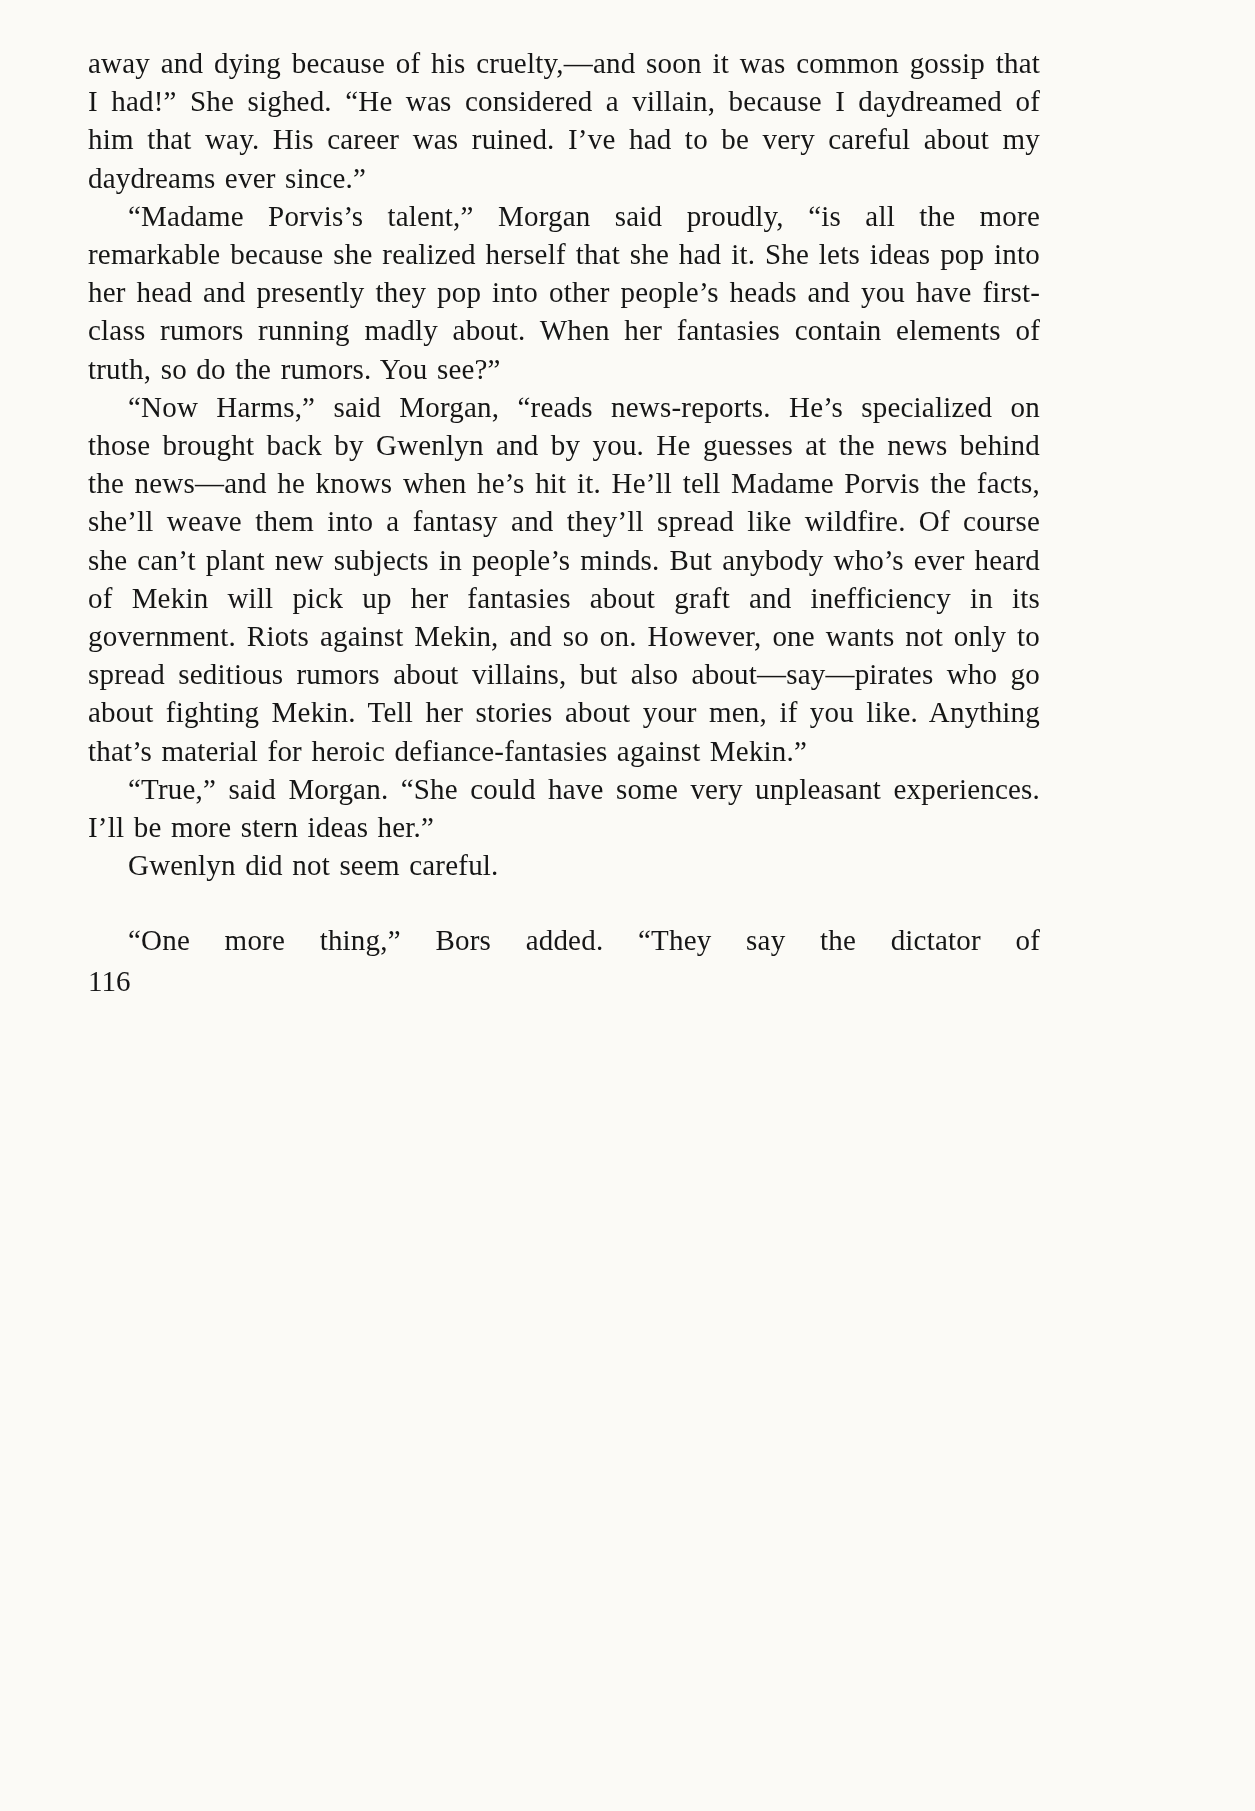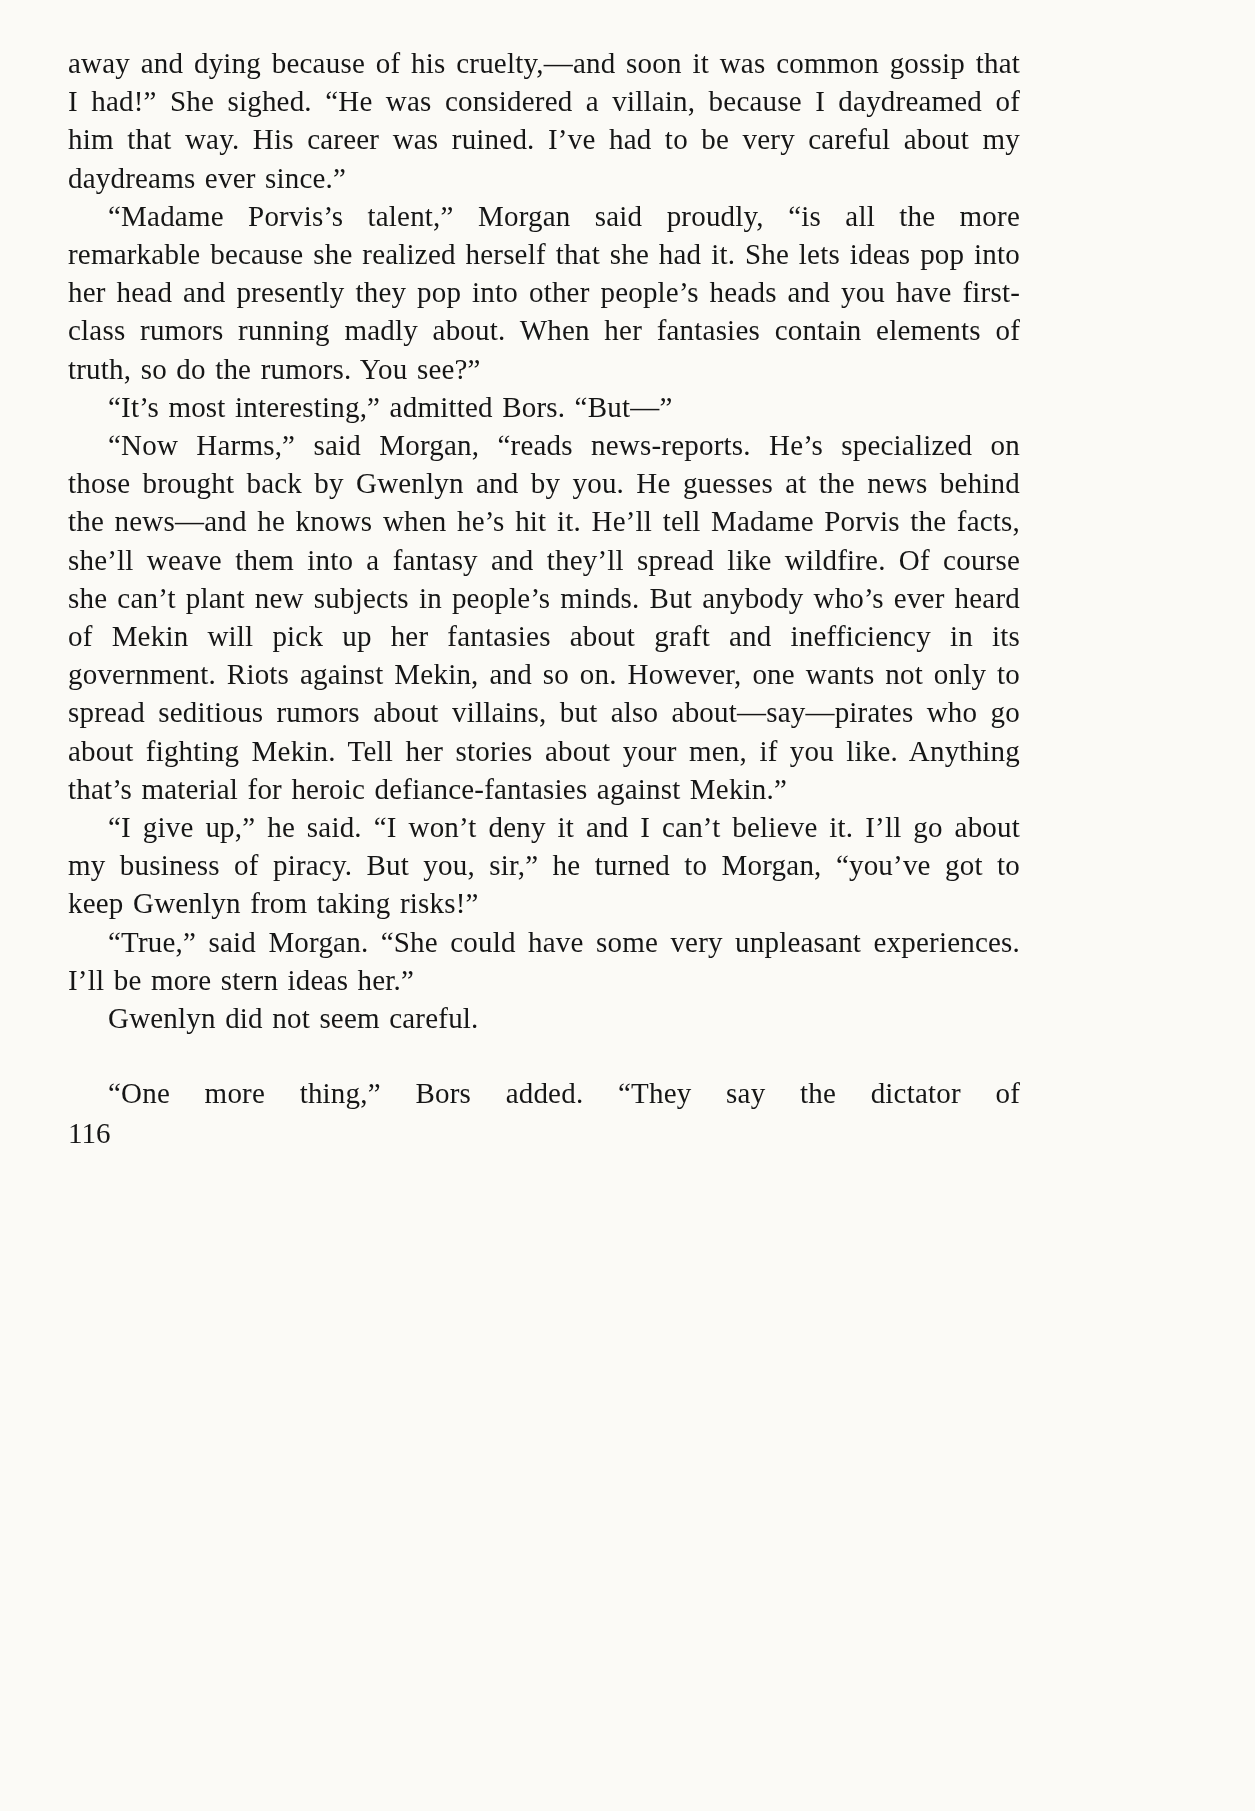--- a/index.html
+++ b/index.html
@@ -15,21 +15,21 @@
     width: 1255px;
     height: 1811px;
     margin: 0 auto;
     background: #fbfaf6;
     color: #161616;
     overflow: hidden;
   }
   .text-block {
     position: absolute;
     top: 44px;
-    left: 68px;
+    left: 88px;
     width: 952px;
   }
   .para {
     margin: 0;
     font-size: 29px;
     line-height: 38.2px;
     text-align: justify;
     letter-spacing: 0.2px;
     word-spacing: 2px;
   }
@@ -47,21 +47,19 @@
     text-align: left;
   }
 </style>
 </head>
 <body>
 
 <div class="scan-page">
   <div class="text-block">
     <p class="para">away and dying because of his cruelty,—and soon it was common gossip that I had!” She sighed. “He was considered a villain, because I daydreamed of him that way. His career was ruined. I’ve had to be very careful about my daydreams ever since.”</p>
     <p class="para indent">“Madame Porvis’s talent,” Morgan said proudly, “is all the more remarkable because she realized herself that she had it. She lets ideas pop into her head and presently they pop into other people’s heads and you have first-class rumors running madly about. When her fantasies contain elements of truth, so do the rumors. You see?”</p>
-    <p class="para indent">“It’s most interesting,” admitted Bors. “But—”</p>
     <p class="para indent">“Now Harms,” said Morgan, “reads news-reports. He’s specialized on those brought back by Gwenlyn and by you. He guesses at the news behind the news—and he knows when he’s hit it. He’ll tell Madame Porvis the facts, she’ll weave them into a fantasy and they’ll spread like wildfire. Of course she can’t plant new subjects in people’s minds. But anybody who’s ever heard of Mekin will pick up her fantasies about graft and inefficiency in its government. Riots against Mekin, and so on. However, one wants not only to spread seditious rumors about villains, but also about—say—pirates who go about fighting Mekin. Tell her stories about your men, if you like. Anything that’s material for heroic defiance-fantasies against Mekin.”</p>
-    <p class="para indent">“I give up,” he said. “I won’t deny it and I can’t believe it. I’ll go about my business of piracy. But you, sir,” he turned to Morgan, “you’ve got to keep Gwenlyn from taking risks!”</p>
     <p class="para indent">“True,” said Morgan. “She could have some very unpleasant experiences. I’ll be more stern ideas her.”</p>
     <p class="para indent">Gwenlyn did not seem careful.</p>
     <p class="para indent force-justify">“One more thing,” Bors added. “They say the dictator of</p>
     <div class="page-number">116</div>
   </div>
 </div>
 
 </body></html>

